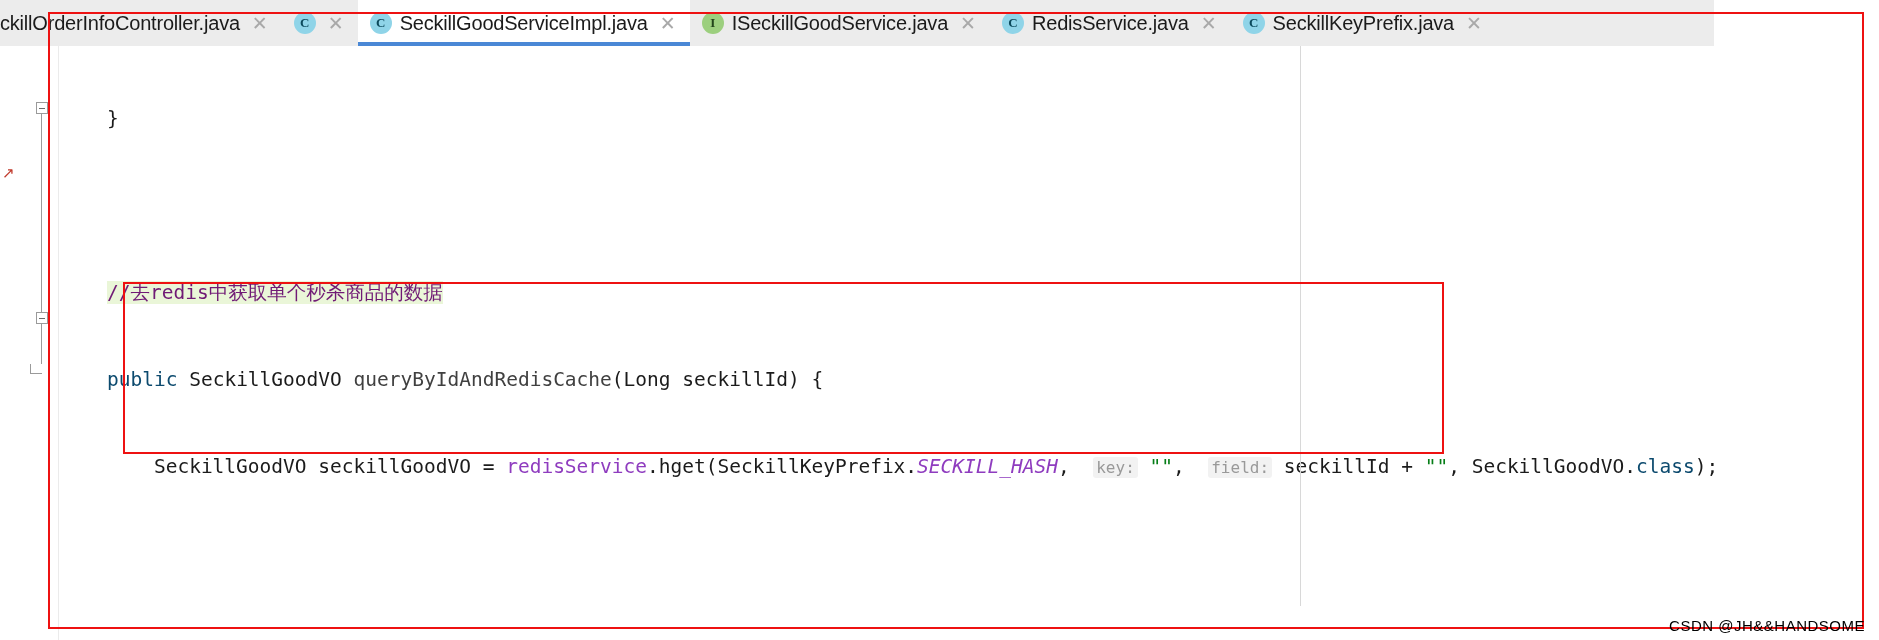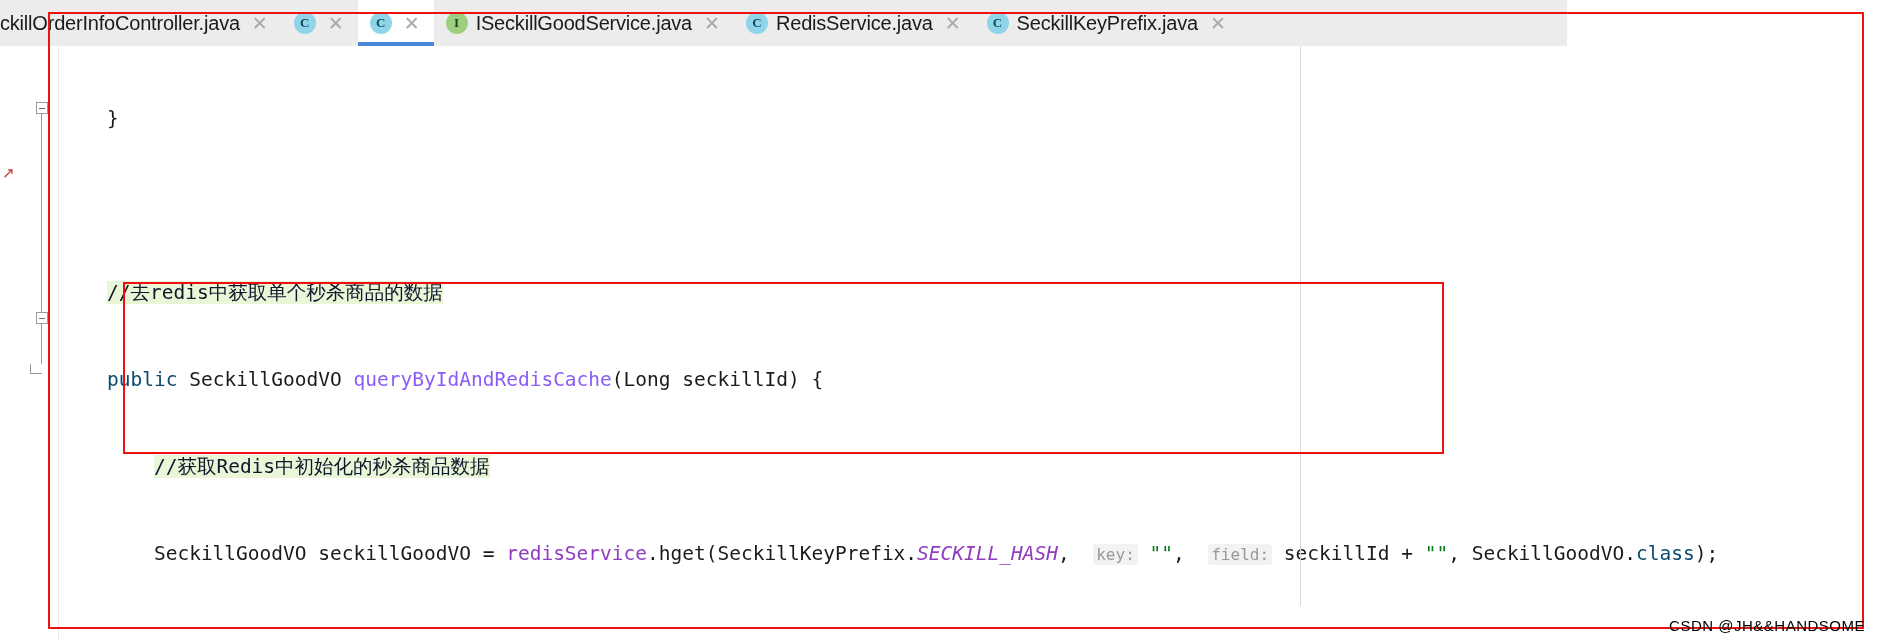--- a/index.html
+++ b/index.html
@@ -5,21 +5,21 @@
   html,body{margin:0;padding:0;}
   body{
     width:1879px;height:640px;
     background:#ffffff;
     font-family:"Liberation Sans", sans-serif;
     overflow:hidden;
     position:relative;
   }
   
   #tabbar{
-    position:absolute;left:0;top:0;width:1567px;height:46px;
+    position:absolute;left:0;top:0;width:1714px;height:46px;
     background:#ececec;
     display:flex;align-items:stretch;
     box-sizing:border-box;
   }
   .tab{
     display:flex;align-items:center;gap:8px;
     padding:0 14px 0 12px;
     background:#ececec;
     font-size:20px;color:#1b1b1b;
     white-space:nowrap;
@@ -79,25 +79,25 @@
   #code{
     position:absolute;left:60px;top:0;right:0;height:594px;
     font-family:"DejaVu Sans Mono", monospace;
     font-size:19.5px;
     line-height:29px;
     color:#1b1b1b;
     white-space:pre;
   }
   .ln{height:29px;white-space:pre;}
   .kw{color:#0c4a6e;}
-  .mth{color:#8b5cf6;}
+  .mth{color:#404040;}
   .fld{color:#8f3cbf;}
   .cnst{color:#8f3cbf;font-style:italic;}
   .ann{color:#9e880d;}
-  .cmt{color:#0f172a;background:#eaf6d8;}
+  .cmt{color:#701a75;background:#eaf6d8;}
   .str{color:#067d17;}
   .hint{
     color:#999999;background:#f2f2f2;font-size:16px;
     padding:1px 3px;border-radius:3px;
   }
   .wavy{
     text-decoration-style:wavy;
     text-decoration-color:#b3d89c;
     text-underline-offset:3px;
   }
@@ -146,20 +146,21 @@
     <span class="tclose">✕</span>
   </div>
 
   <div class="tab">
     <span class="ficon cls">C</span>
     <span class="tclose">✕</span>
   </div>
 
   <div class="tab active">
     <span class="ficon cls">C</span>
+    <span class="tname">SeckillGoodServiceImpl.java</span>
     <span class="tclose">✕</span>
   </div>
 
   <div class="tab">
     <span class="ficon itf">I</span>
     <span class="tname">ISeckillGoodService.java</span>
     <span class="tclose">✕</span>
   </div>
 
   <div class="tab">
@@ -183,21 +184,20 @@
     <div class="foldend" style="top:318px;"></div>
     <div class="fold" style="top:266px;"></div>
     <span id="rerun">↗</span>
   </div>
 
   <div id="code">
     <div class="ln"><span>    }</span></div>
     <div class="ln">&nbsp;</div>
     <div class="ln">    <span class="cmt">//去redis中获取单个秒杀商品的数据</span></div>
     <div class="ln">    <span class="kw">public</span> <span>SeckillGoodVO</span> <span class="mth">queryByIdAndRedisCache</span><span>(</span><span>Long</span> <span class="wavy">seckillId</span><span>) {</span></div>
-    <div class="ln">        <span class="cmt">//获取Redis中初始化的秒杀商品数据</span></div>
     <div class="ln">        <span>SeckillGoodVO</span> <span>seckillGoodVO</span> <span>=</span> <span class="fld">redisService</span><span>.hget(</span><span>SeckillKeyPrefix.</span><span class="cnst">SECKILL_HASH</span><span>,</span>  <span class="hint">key:</span> <span class="str">""</span><span>,</span>  <span class="hint">field:</span> <span>seckillId + </span><span class="str">""</span><span>,</span> <span>SeckillGoodVO.</span><span class="kw">class</span><span>);</span></div>
     
     
     
     
     
     
     
     
     

